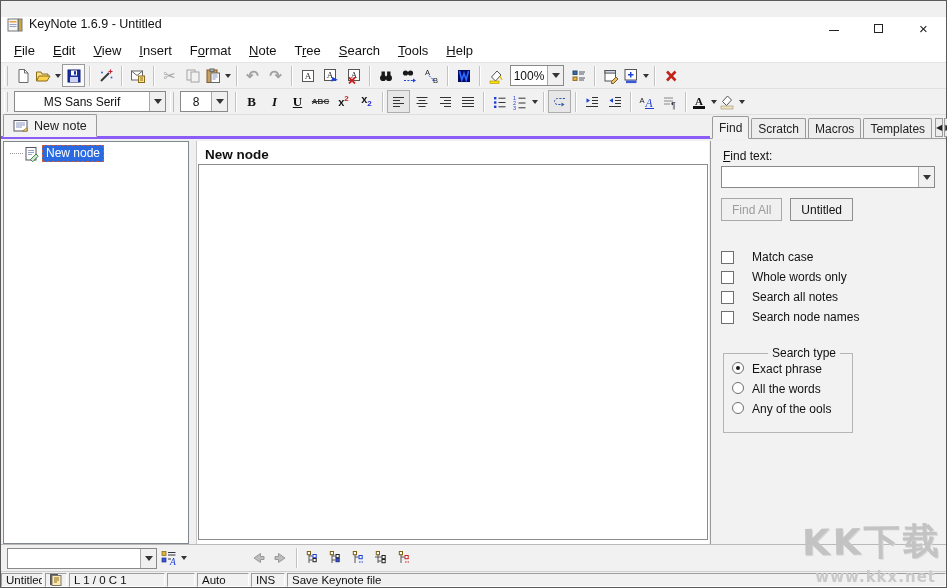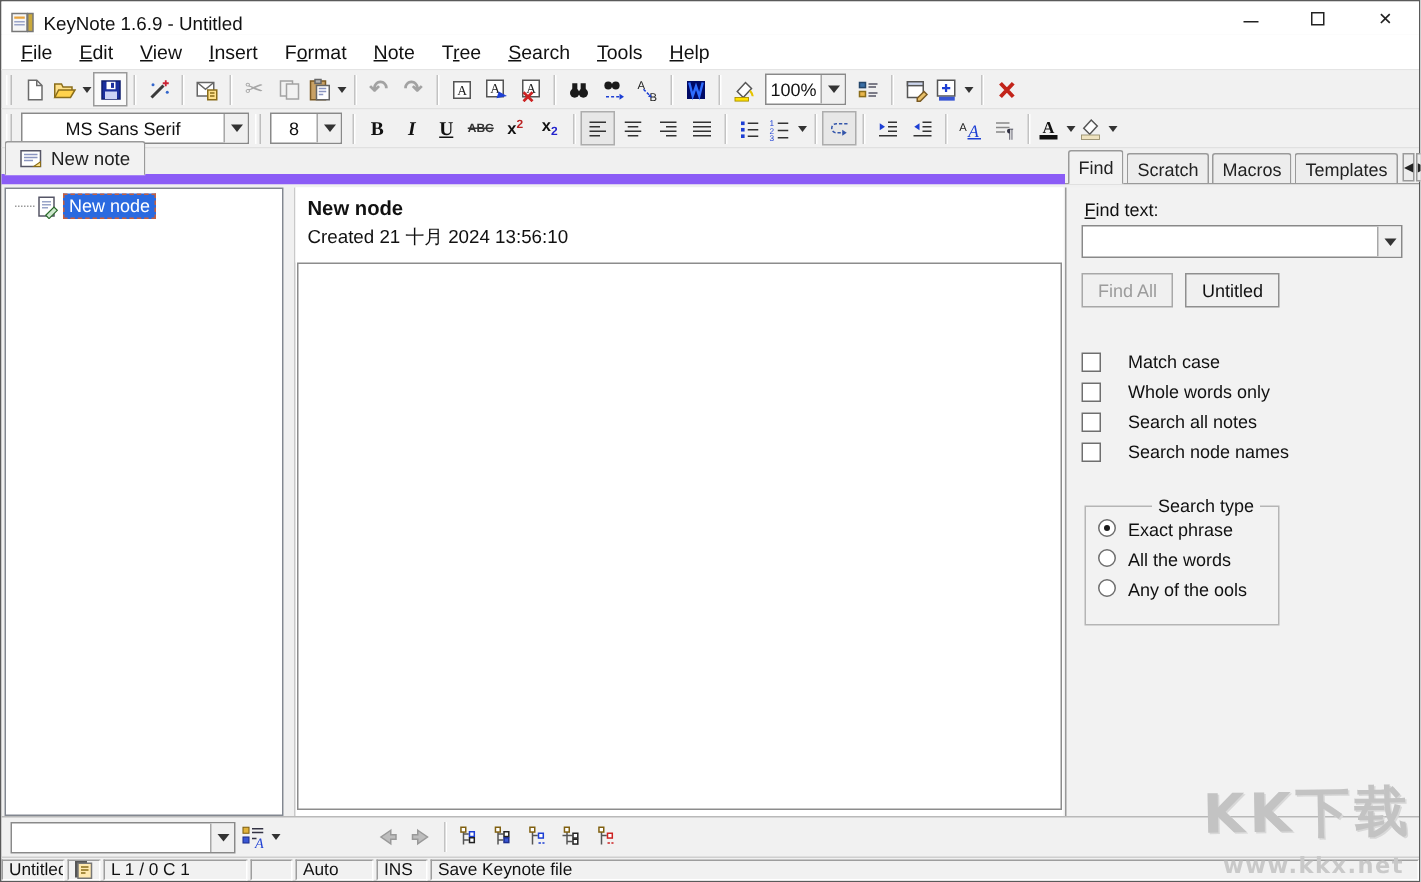--- a/index.html
+++ b/index.html
@@ -1,21 +1,21 @@
 <!DOCTYPE html>
 <html><head>
 <meta charset="utf-8">
 <style>
   * { margin:0; padding:0; box-sizing:border-box; }
   html,body { width:947px; height:588px; overflow:hidden; }
   body { font-family:"Liberation Sans",sans-serif; font-size:13px; color:#111; background:#fff; position:relative; }
   .window { width:947px; height:588px; border:1px solid #5a5a5a; display:flex; flex-direction:column; position:relative; background:#f0f0f0; }
 
   
-  .titlebar { height:22px; background:#ffffff; display:flex; align-items:flex-end; padding-left:6px; flex:0 0 auto; }
+  .titlebar { height:22px; background:#ffffff; display:flex; align-items:flex-start; padding-left:6px; flex:0 0 auto;margin-top:16px; }
   .titlebar .ttl { margin-left:6px; font-size:12.5px; }
   .win-btns { margin-left:auto; display:flex; height:100%; }
   .win-btn { width:45px; height:100%; display:flex; align-items:center; justify-content:center; color:#222; }
   .win-btn .minglyph { width:10px; border-bottom:1px solid #222; margin-top:5px; }
   .win-btn .maxglyph { width:9px; height:9px; border:1px solid #222; }
   .win-btn .closeglyph { font-size:15px; line-height:1; }
 
   
   .menubar { height:24px; background:#fff; display:flex; align-items:center; padding-left:4px; flex:0 0 auto; border-bottom:1px solid #e4e4e4; }
   .menu-item { padding:2px 9px; }
@@ -33,21 +33,21 @@
   .ic svg { display:block; }
   .tg { font-size:14px; line-height:1; }
 
   .combo { display:inline-flex; align-items:stretch; height:21px; background:#fff; border:1px solid #898989; margin:0 3px; }
   .combo .ctxt { flex:1; display:flex; align-items:center; justify-content:center; font-size:12px; padding:0 3px; overflow:hidden; white-space:nowrap; }
   .combo .cbtn { width:16px; background:#f0f0f0; border-left:1px solid #a8a8a8; display:flex; align-items:center; justify-content:center; }
   .combo .cbtn i { width:0; height:0; border-left:4px solid transparent; border-right:4px solid transparent; border-top:5px solid #333; }
 
   
   .tabs-strip { height:24px; display:flex; flex:0 0 auto; background:#f0f0f0; }
-  .tabs-left { flex:1; display:flex; align-items:flex-end; padding-left:2px; border-bottom:7px solid #8b5cf6; }
+  .tabs-left { flex:1; display:flex; align-items:flex-end; padding-left:2px; border-bottom:3px solid #8b5cf6; }
   .tabs-right { width:236px; display:flex; align-items:flex-end; border-bottom:1px solid #9a9a9a; padding-left:2px; }
   .tab { height:20px; display:flex; align-items:center; gap:5px; padding:0 9px; border:1px solid #9a9a9a; border-bottom:none; border-radius:2px 2px 0 0; background:#ededed; margin-right:2px; font-size:12.5px; color:#222; }
   .tab.active { height:23px; background:#f2f2f2; margin-bottom:-1px; border-bottom:1px solid #f2f2f2; }
   .tab-arrow { width:15px; height:19px; border:1px solid #9a9a9a; background:#ececec; display:flex; align-items:center; justify-content:center; font-size:8px; margin-left:1px; margin-bottom:1px; color:#222; }
 
   
   .content { flex:1; display:flex; padding:2px 1px 0 2px; background:#f0f0f0; min-height:0; }
   .tree-panel { width:186px; background:#fff; border:1px solid #828790; overflow:hidden; }
   .tree-row { display:flex; align-items:center; padding:3px 2px 0 6px; font-size:12px; }
   .tree-dots { width:13px; border-bottom:1px dotted #9a9a9a; height:1px; margin-right:1px; }
@@ -539,21 +539,20 @@
               <path d="M6.5 13.5l5.5-5.5 2.2 2.2-5.5 5.5z" fill="#cfe8cf" stroke="#2a6a2a" stroke-width=".8"></path>
             </svg>
           </span>
           <span class="tree-label">New node</span>
         </div>
       </div>
     <div class="splitter"></div>
     <div class="editor">
       <div class="ed-head">
         <div class="ed-title">New node</div>
-        <div class="ed-created">Created 21 十月 2024 13:56:10</div>
       </div>
       <div class="edit-box"></div>
     </div>
     <div class="right-panel">
       <div class="rp-body">
         <label class="rp-label"><u>F</u><span>ind text:</span></label>
         <div class="combo rp-combo">
           <span class="ctxt" style="justify-content:flex-start"></span>
           <span class="cbtn">
               <i></i>

